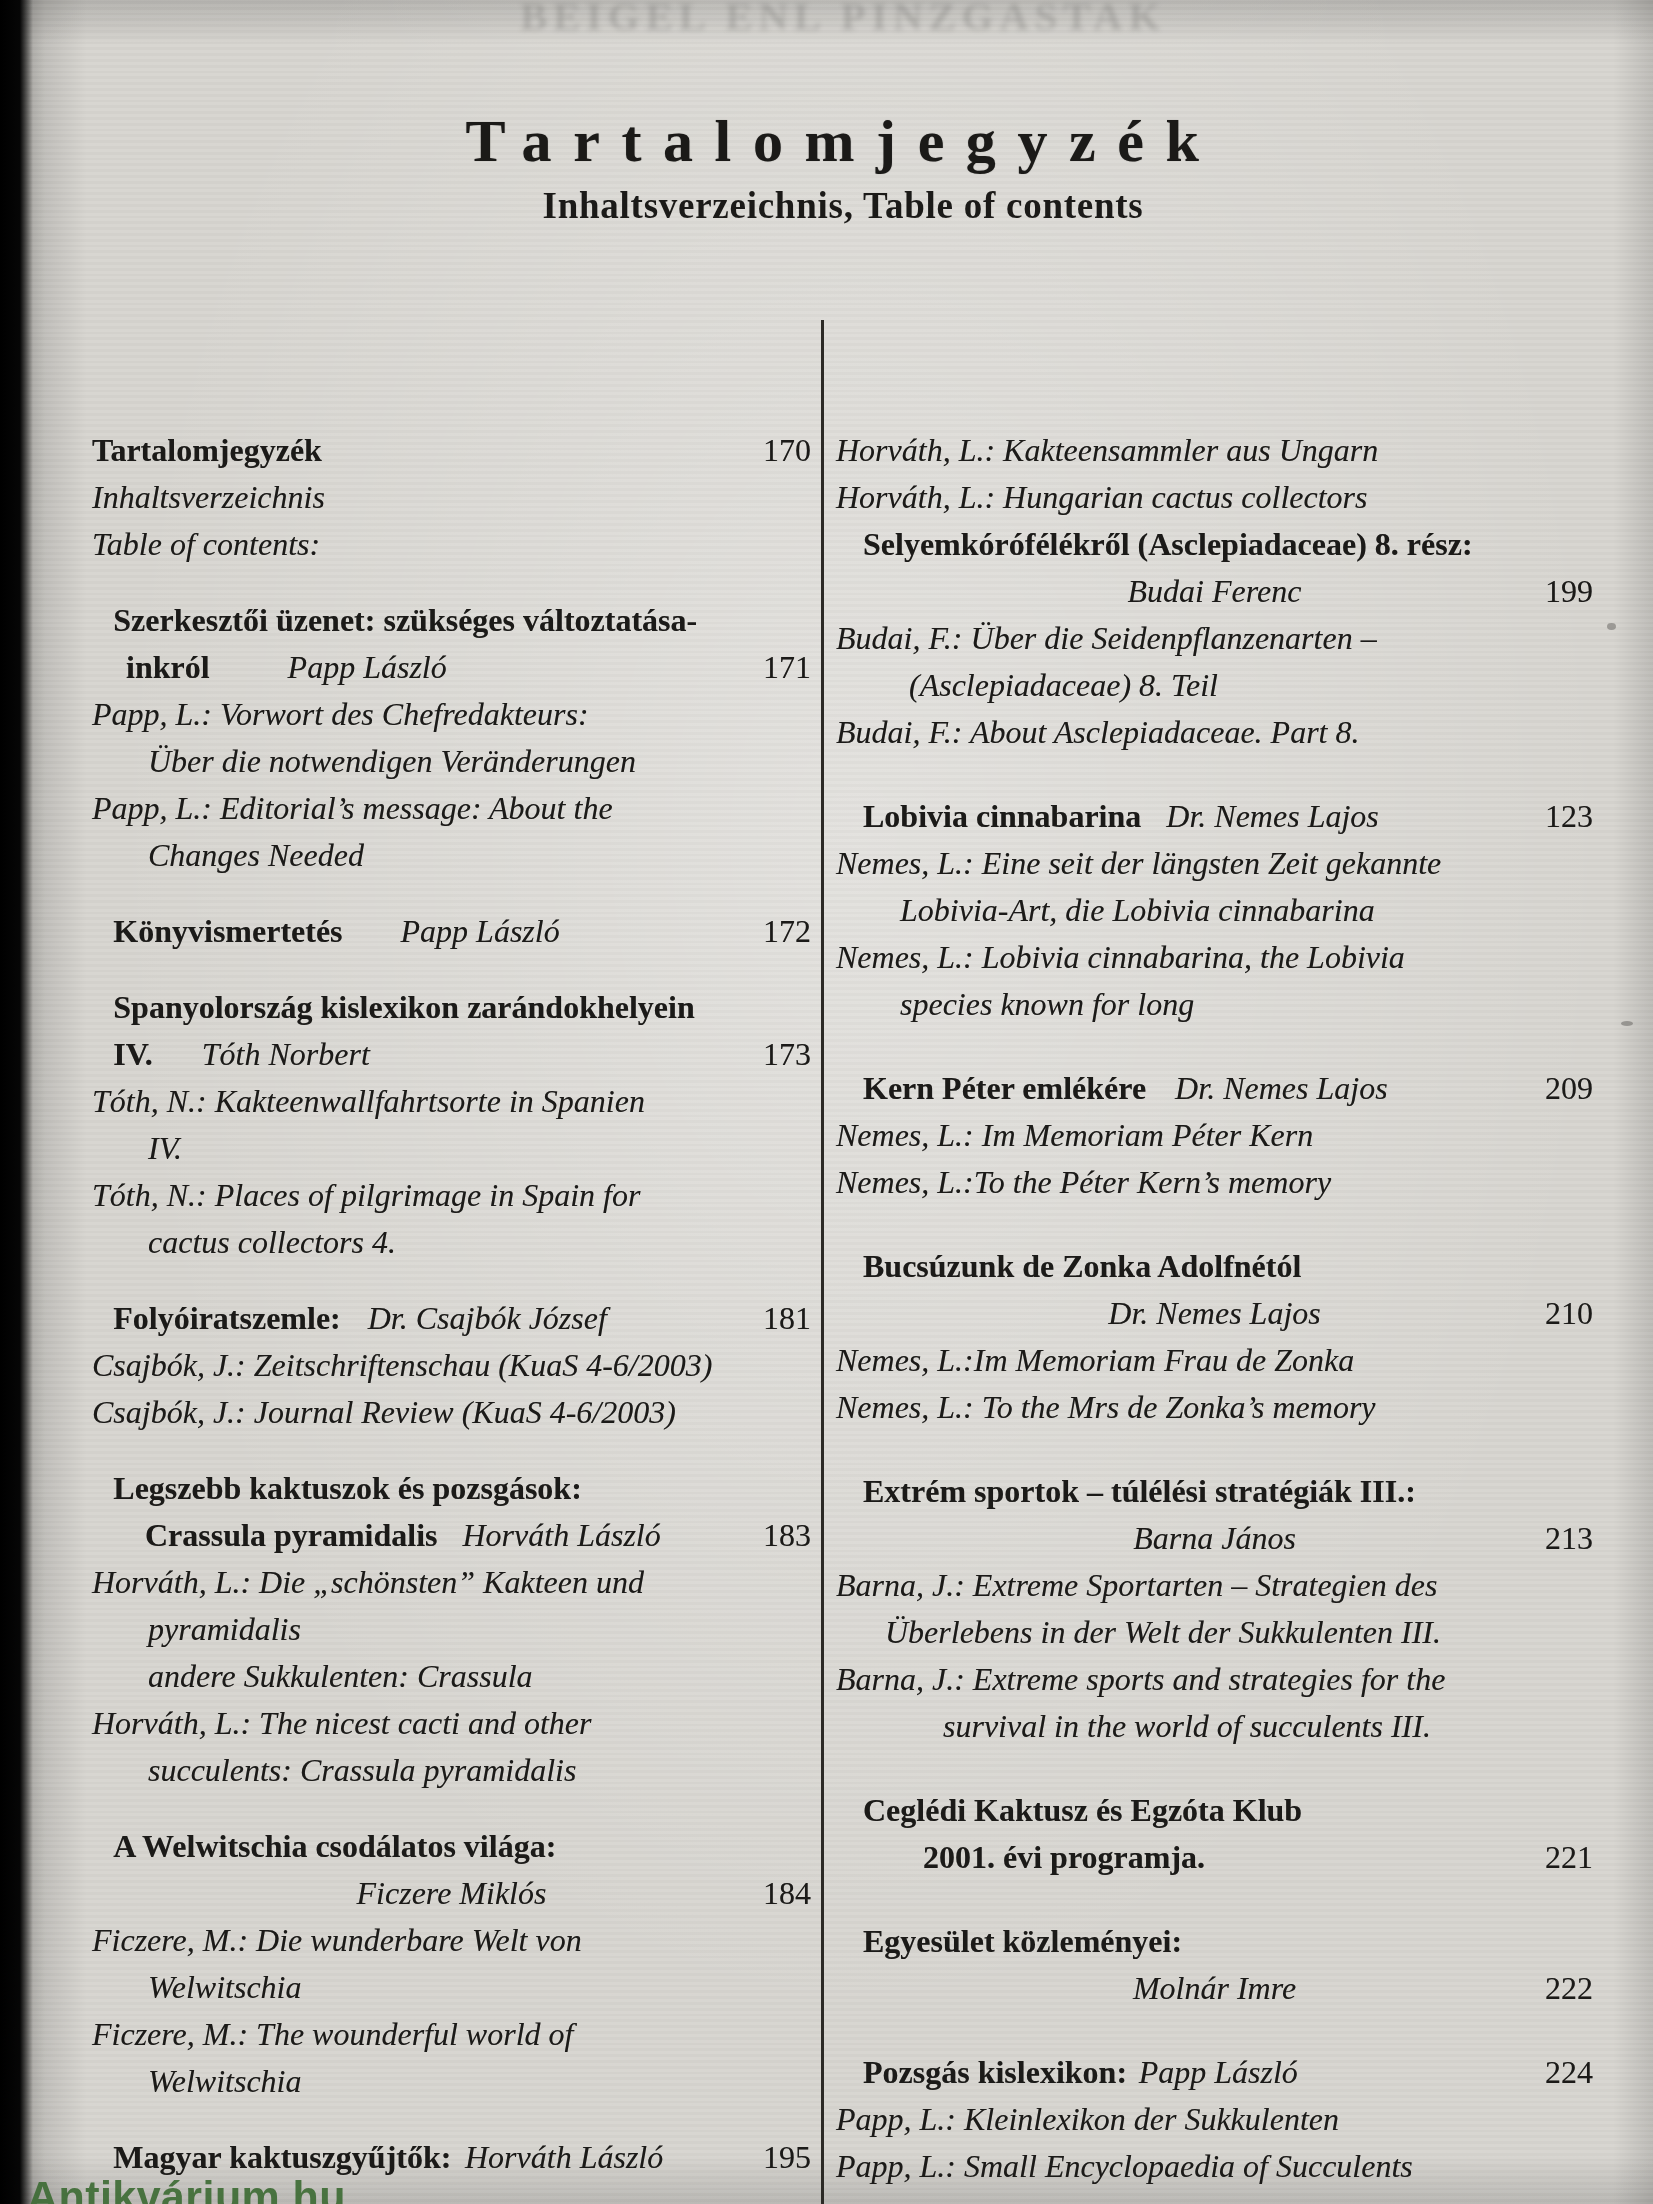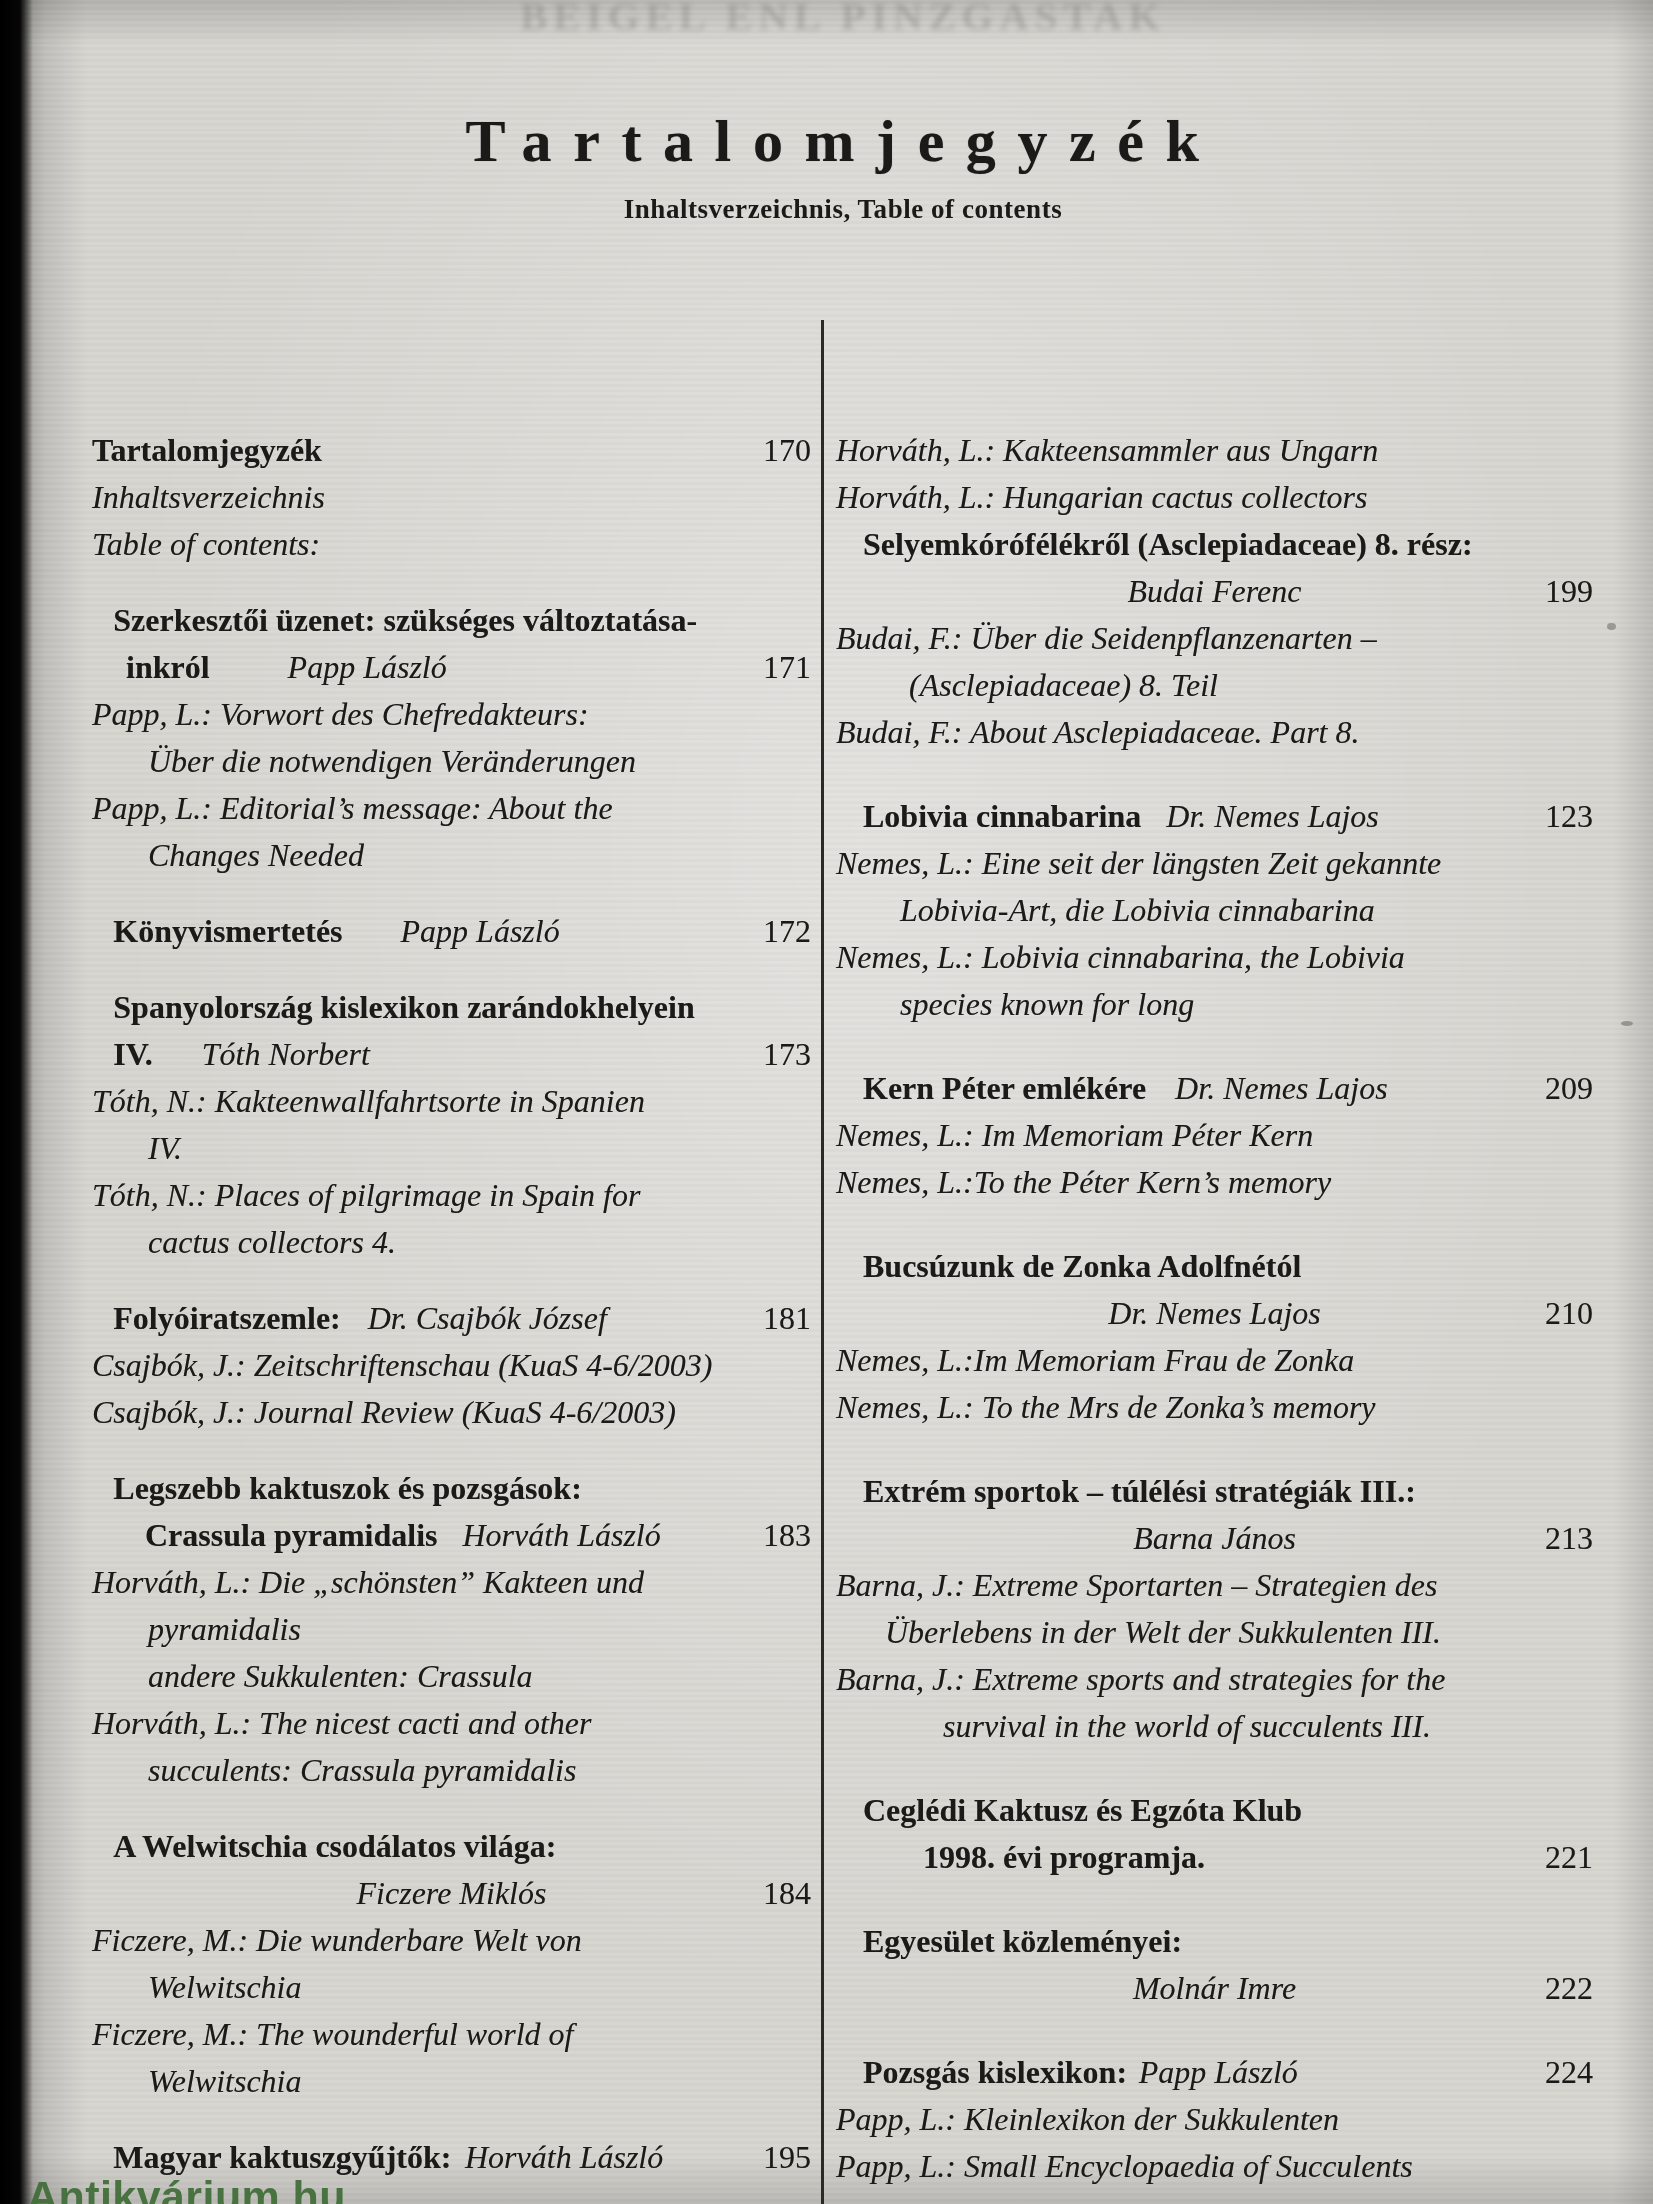--- a/index.html
+++ b/index.html
@@ -31,21 +31,21 @@
   .ghost {
     position:absolute; top:-7.8px; left:92px; width:1502px; text-align:center;
     font-weight:bold; font-size:41px; letter-spacing:0.14em;
     color:#4a4a48; opacity:0.22; filter:blur(2.9px);
   }
   .heading { position:absolute; left:92px; width:1502px; top:107px; text-align:center; }
   .title {
     font-weight:bold; font-size:60px; letter-spacing:0.36em;
     text-shadow:0 0 1px rgba(0,0,0,0.35);
   }
-  .subtitle { font-weight:bold; font-size:27px; margin-top:18px; letter-spacing:0.02em; }
+  .subtitle { font-weight:bold; font-size:37px; margin-top:8px; letter-spacing:0.02em; }
   .divider { position:absolute; left:821px; top:320px; bottom:0; width:2.9px; background:#2c2a26; }
   .col {
     position:absolute; top:427px;
     font-size:32px; line-height:47px;
     text-shadow:0 0 0.5px rgba(0,0,0,0.3);
   }
   .col-left  { left:92px;  width:719px; }
   .col-right { left:836px; width:757px; }
   .block { margin-bottom:29px; }
   .col-right .block { margin-bottom:37px; }
@@ -160,21 +160,21 @@
     <div class="block">
       <div class="line" style="padding-left: 27px;"><span class="seg b">Extrém sportok – túlélési stratégiák III.:</span></div>
       <div class="line center"><span class="seg i">Barna János</span><span class="page-num">213</span></div>
       <div class="line"><span class="seg i">Barna, J.: Extreme Sportarten – Strategien des</span></div>
       <div class="line" style="padding-left: 49px;"><span class="seg i">Überlebens in der Welt der Sukkulenten III.</span></div>
       <div class="line"><span class="seg i">Barna, J.: Extreme sports and strategies for the</span></div>
       <div class="line" style="padding-left: 107px;"><span class="seg i">survival in the world of succulents III.</span></div>
     </div>
     <div class="block">
       <div class="line" style="padding-left: 27px; margin-top: 14px;"><span class="seg b">Ceglédi Kaktusz és Egzóta Klub</span></div>
-      <div class="line" style="padding-left: 87px;"><span class="seg b">1998. évi programja.</span><span class="page-num">221</span></div>
+      <div class="line" style="padding-left: 87px;"><span class="seg b">2001. évi programja.</span><span class="page-num">221</span></div>
     </div>
     <div class="block">
       <div class="line" style="padding-left: 27px;"><span class="seg b">Egyesület közleményei:</span></div>
       <div class="line center"><span class="seg i">Molnár Imre</span><span class="page-num">222</span></div>
     </div>
     <div class="block">
       <div class="line" style="padding-left: 27px;"><span class="seg b">Pozsgás kislexikon:</span><span class="seg i" style="margin-left: 11.6px;">Papp László</span><span class="page-num">224</span></div>
       <div class="line"><span class="seg i">Papp, L.: Kleinlexikon der  Sukkulenten</span></div>
       <div class="line"><span class="seg i">Papp, L.: Small Encyclopaedia  of  Succulents</span></div>
     </div>

